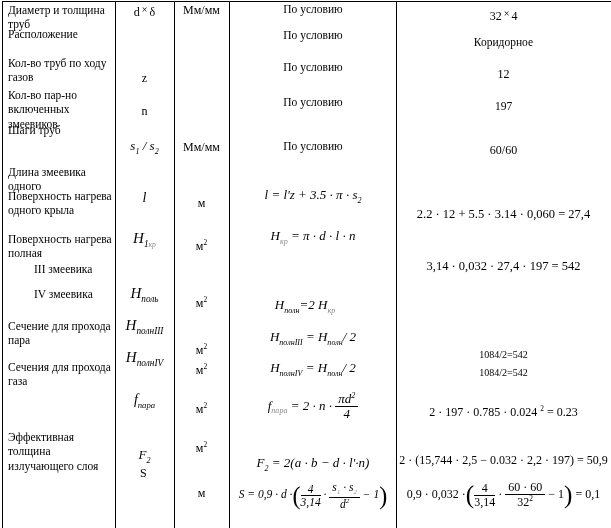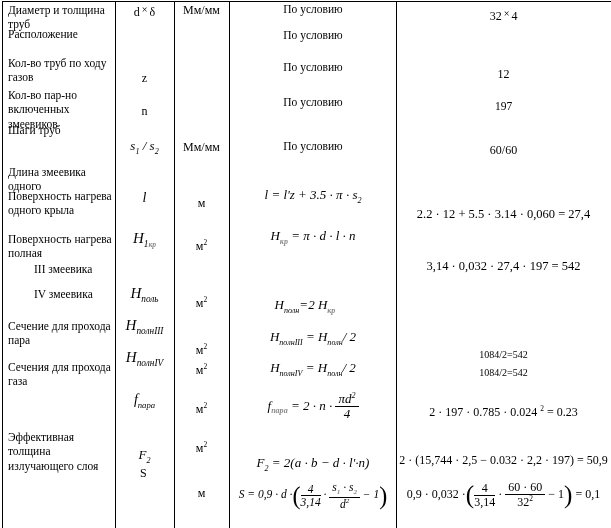--- a/index.html
+++ b/index.html
@@ -15,21 +15,21 @@
   .cell { position:absolute; white-space:nowrap; }
   .ctr { text-align:center; }
   .lbl { font-size:11.5px; line-height:1.25; white-space:normal; width:104px; }
   .m  { font-style: italic; }
   .fs10{font-size:10px;} .fs11{font-size:12px;} .fs115{font-size:11.5px;}
   .fs12{font-size:12px;} .fs125{font-size:12.5px;} .fs13{font-size:13px;}
   .fs14{font-size:14px;} .fs15{font-size:15px;}
   sub { font-size:0.62em; font-style:italic; }
   sup { font-size:0.62em; }
   .subsub { font-size:0.82em; }
-  .gs { color:#8a8a8a;font-weight:bold; }
+  .gs { color:#8a8a8a; }
   .rx { vertical-align:3px; font-size:0.85em; padding:0 2px; }
   .frac { display:inline-block; vertical-align:middle; text-align:center; line-height:1.08; }
   .frac .nm { display:block; border-bottom:1px solid #000; padding:0 3px; }
   .frac .dn { display:block; }
   .bigp { font-size:2.1em; font-weight:400; vertical-align:middle; font-style:normal; }
 </style>
 </head>
 <body>
 
 <div id="page">
@@ -95,20 +95,21 @@
 
   <div class="cell ctr fs13 m" style="left:231px;top:360px;width:164px"><span>H</span><sub>полнIV</sub><span> = </span><span>H</span><sub>полн</sub><span>/ 2</span></div>
 
   <div class="cell ctr fs13 m" style="left:231px;top:392px;width:164px"><span>f</span><sub class="gs">пара</sub><span> = 2 · n ·</span> <span class="frac"><span class="nm"><span>πd</span><sup>2</sup></span><span class="dn">4</span></span></div>
 
   <div class="cell ctr fs13 m" style="left:231px;top:455px;width:164px"><span>F</span><sub>2</sub><span> = 2(a · b − d · l'·n)</span></div>
 
   <div class="cell ctr fs115 m" style="left:231px;top:481px;width:164px"><span>S = 0,9 · d ·</span><span class="bigp">(</span><span class="frac"><span class="nm">4</span><span class="dn">3,14</span></span> <span>·</span> <span class="frac"><span class="nm"><span>s</span><sub class="gs">1</sub> <span>·</span> <span>s</span><sub class="gs">2</sub></span><span class="dn"><span>d</span><sup>2</sup></span></span> <span>− 1</span><span class="bigp">)</span></div>
 
   <div class="cell ctr fs12" style="left:398px;top:8px;width:211px"><span>32</span><span class="rx">×</span><span>4</span></div>
+  <div class="cell ctr fs115" style="left:398px;top:36px;width:211px">Коридорное</div>
   <div class="cell ctr fs12" style="left:398px;top:67px;width:211px">12</div>
   <div class="cell ctr fs115" style="left:398px;top:100px;width:211px">197</div>
   <div class="cell ctr fs11" style="left:398px;top:143px;width:211px">60/60</div>
   <div class="cell ctr fs125" style="left:398px;top:207px;width:211px">2.2 · 12 + 5.5 · 3.14 · 0,060  = 27,4</div>
   <div class="cell ctr fs125" style="left:398px;top:259px;width:211px">3,14 · 0,032 · 27,4 · 197 = 542</div>
   <div class="cell ctr fs10" style="left:398px;top:349px;width:211px">1084/2=542</div>
   <div class="cell ctr fs10" style="left:398px;top:367px;width:211px">1084/2=542</div>
   <div class="cell ctr fs12" style="left:398px;top:404px;width:211px"><span>2 · 197 · 0.785 · 0.024</span> <sup>2</sup><span> = 0.23</span></div>
   <div class="cell ctr fs12" style="left:398px;top:453px;width:211px">2 · (15,744 · 2,5 − 0.032 · 2,2 · 197) = 50,9</div>
   <div class="cell ctr fs12" style="left:398px;top:481px;width:211px"><span>0,9 · 0,032 ·</span><span class="bigp">(</span><span class="frac"><span class="nm">4</span><span class="dn">3,14</span></span> <span>·</span> <span class="frac"><span class="nm">60 · 60</span><span class="dn"><span>32</span><sup>2</sup></span></span> <span>− 1</span><span class="bigp">)</span><span> = 0,1</span></div>

